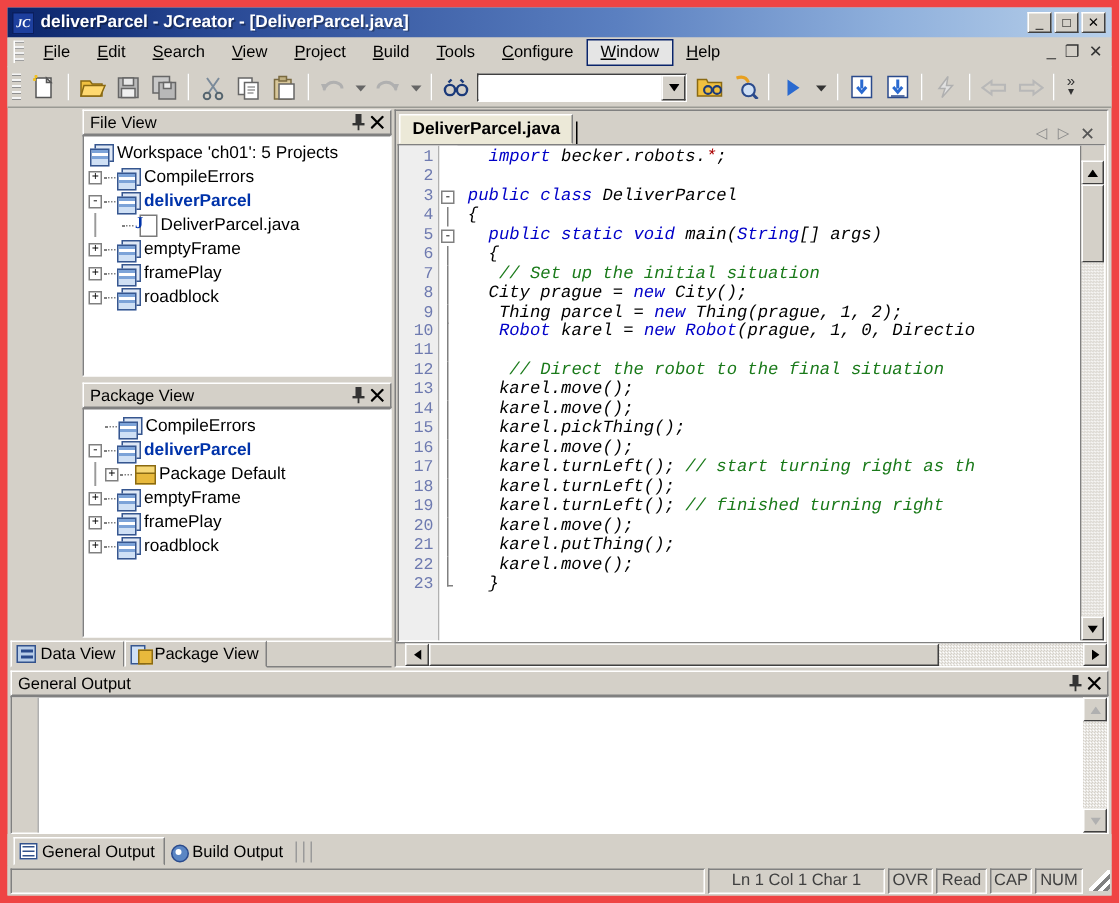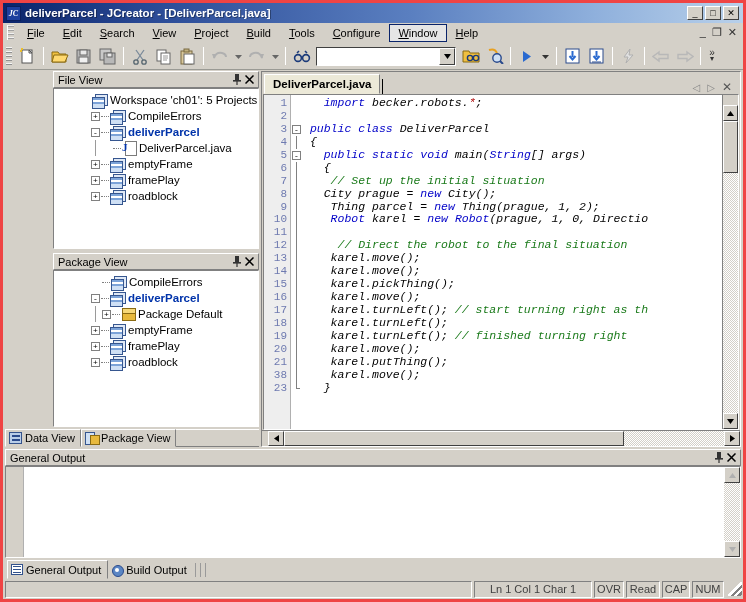--- a/index.html
+++ b/index.html
@@ -8,21 +8,21 @@
     width: 746px; height: 602px;
     overflow: hidden;
     font-family: "Liberation Sans", sans-serif;
     font-size: 11px;
     background: #d4d0c8;
   }
   #app {
     width: 746px; height: 602px;
     position: relative;
     background: #d4d0c8;
-    border: 3px solid #ef4444;
+    border: 5px solid #ef4444;
     display: flex; flex-direction: column;
   }
 
   
   .titlebar {
     height: 20px;
     background: linear-gradient(to right, #0a246a 0%, #2a4a96 20%, #5a7fc0 55%, #8fb0dc 80%, #b8d0ea 100%);
     display: flex; align-items: center;
     padding: 0 2px 0 3px;
     flex: 0 0 auto;
@@ -122,21 +122,21 @@
     justify-content: center; font-size: 10px; color: #000; }
   .dock-client {
     flex: 1 1 auto; background: #fff;
     border: 1px solid; border-color: #808080 #fff #fff #808080;
     overflow: hidden; position: relative;
     min-height: 0;
   }
 
   
   .tree { padding: 3px 0 0 3px; font-size: 11.5px; color: #000;
-    font-family: "Liberation Sans", sans-serif; margin-left: 34px; }
+    font-family: "Liberation Sans", sans-serif; }
   .trow { display: flex; align-items: center; height: 16px; white-space: nowrap; }
   .tbox {
     width: 9px; height: 9px; border: 1px solid #808080; background: #fff;
     font-size: 8px; line-height: 7px; text-align: center; color: #000;
     font-family: "Liberation Mono", monospace; margin-right: 1px; flex: 0 0 auto;
   }
   .tspacer { width: 11px; flex: 0 0 auto; }
   .tdash { width: 8px; height: 1px; border-top: 1px dotted #808080; flex: 0 0 auto; }
   .tvline { width: 11px; height: 16px; flex: 0 0 auto;
     background: linear-gradient(to right, transparent 4px, #9a9a9a 4px, #9a9a9a 5px, transparent 5px);
@@ -667,21 +667,21 @@
               <div>12</div>
               <div>13</div>
               <div>14</div>
               <div>15</div>
               <div>16</div>
               <div>17</div>
               <div>18</div>
               <div>19</div>
               <div>20</div>
               <div>21</div>
-              <div>38</div>
+              <div>22</div>
               <div>23</div>
             </div>
           <div class="foldcol" id="foldcol">
               <div></div>
               <div></div>
               <div>
                 <span class="fbox">-</span>
               </div>
               <div>
                 <span class="fline"></span>

